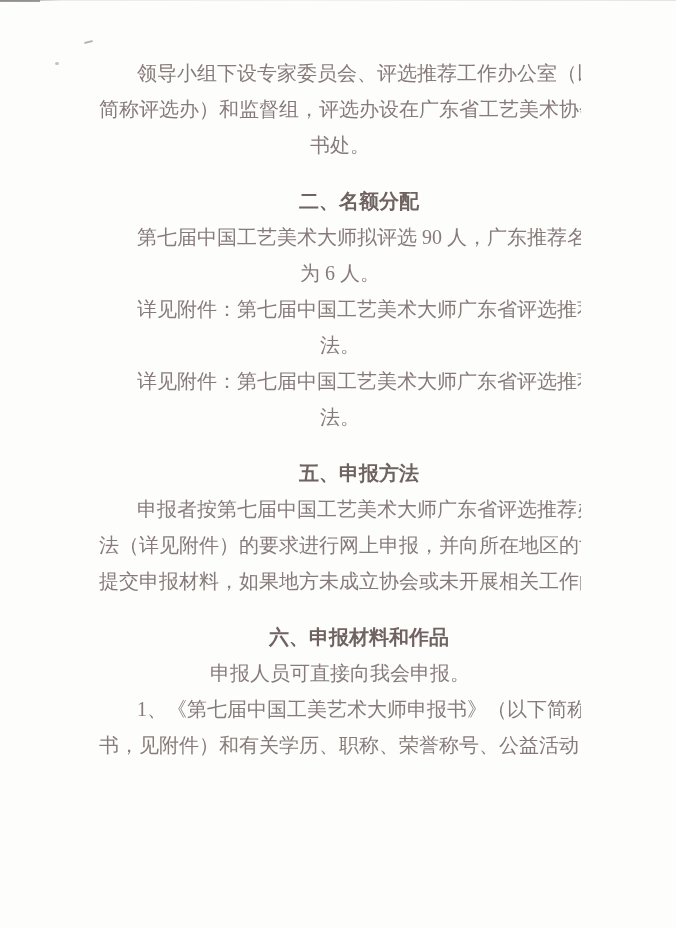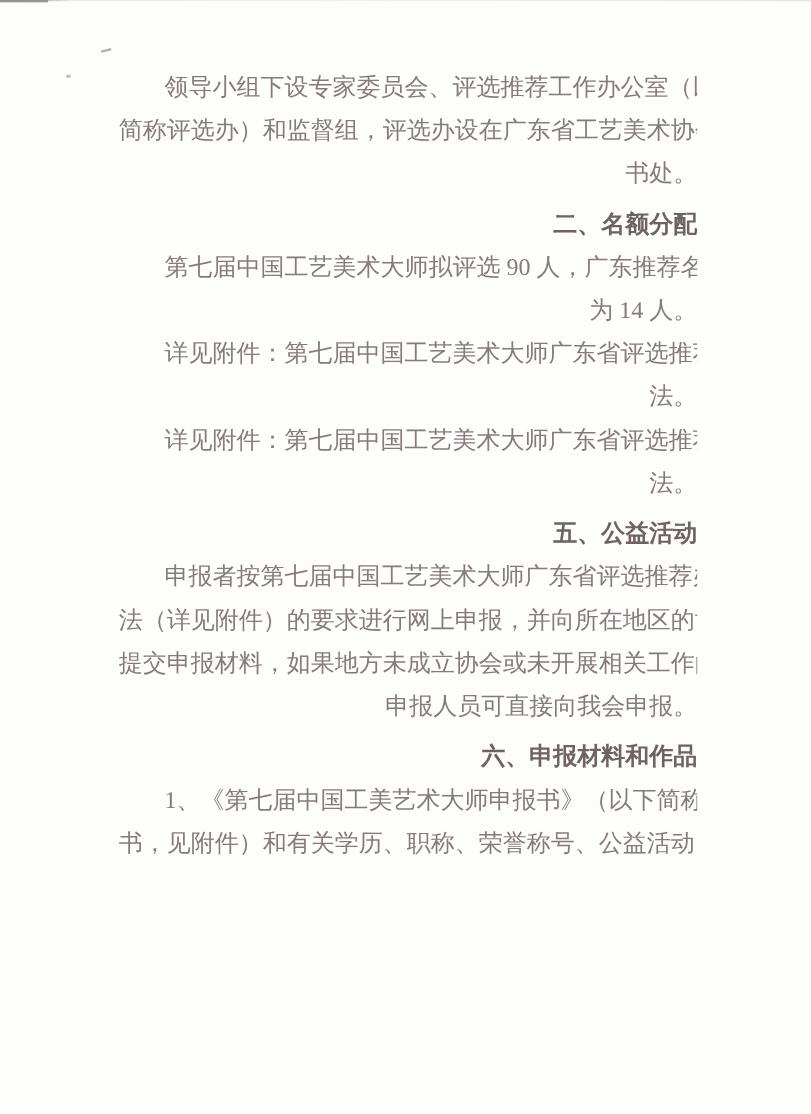--- a/index.html
+++ b/index.html
@@ -50,68 +50,68 @@
     left: 99px;
     width: 482px;
     color: #877b79;
     font-size: 20px;
   }
   .ln {
     line-height: 36px;
     height: 36px;
     white-space: nowrap;
     overflow: hidden;
-    text-align: right;
+    text-align: center;
   }
   .full {
     text-align: justify;
     text-align-last: justify;
   }
   .ind {
     text-indent: 38px;
   }
   .h {
     font-weight: bold;
     color: #6f6361;
-    margin-top: 6px;
+    margin-top: 20px;
   }
 </style>
 </head>
 <body>
 
 <div class="page">
   <div class="edge-top"></div>
   <div class="edge-top-dark"></div>
   <div class="speck1"></div>
   <div class="speck2"></div>
 
   <div class="doc">
 
     <div class="ln ind full">领导小组下设专家委员会、评选推荐工作办公室（以下</div>
     <div class="ln full">简称评选办）和监督组，评选办设在广东省工艺美术协会秘</div>
     <div class="ln">书处。</div>
 
     <div class="ln ind h">二、名额分配</div>
 
     <div class="ln ind full">第七届中国工艺美术大师拟评选 90 人，广东推荐名额</div>
-    <div class="ln">为 14 人。</div>
+    <div class="ln">为 6 人。</div>
 
 
     <div class="ln ind full">详见附件：第七届中国工艺美术大师广东省评选推荐办</div>
     <div class="ln">法。</div>
 
 
     <div class="ln ind full">详见附件：第七届中国工艺美术大师广东省评选推荐办</div>
     <div class="ln">法。</div>
 
-    <div class="ln ind h">五、公益活动</div>
+    <div class="ln ind h">五、申报方法</div>
 
     <div class="ln ind full">申报者按第七届中国工艺美术大师广东省评选推荐办</div>
     <div class="ln full">法（详见附件）的要求进行网上申报，并向所在地区的协会</div>
     <div class="ln full">提交申报材料，如果地方未成立协会或未开展相关工作的，</div>
+    <div class="ln ind h">六、申报材料和作品</div>
+
     <div class="ln">申报人员可直接向我会申报。</div>
-
-    <div class="ln ind h">六、申报材料和作品</div>
 
     <div class="ln ind full">1、《第七届中国工美艺术大师申报书》（以下简称申报</div>
     <div class="ln full">书，见附件）和有关学历、职称、荣誉称号、公益活动、业</div>
   </div>
 </div>
 
 </body></html>

